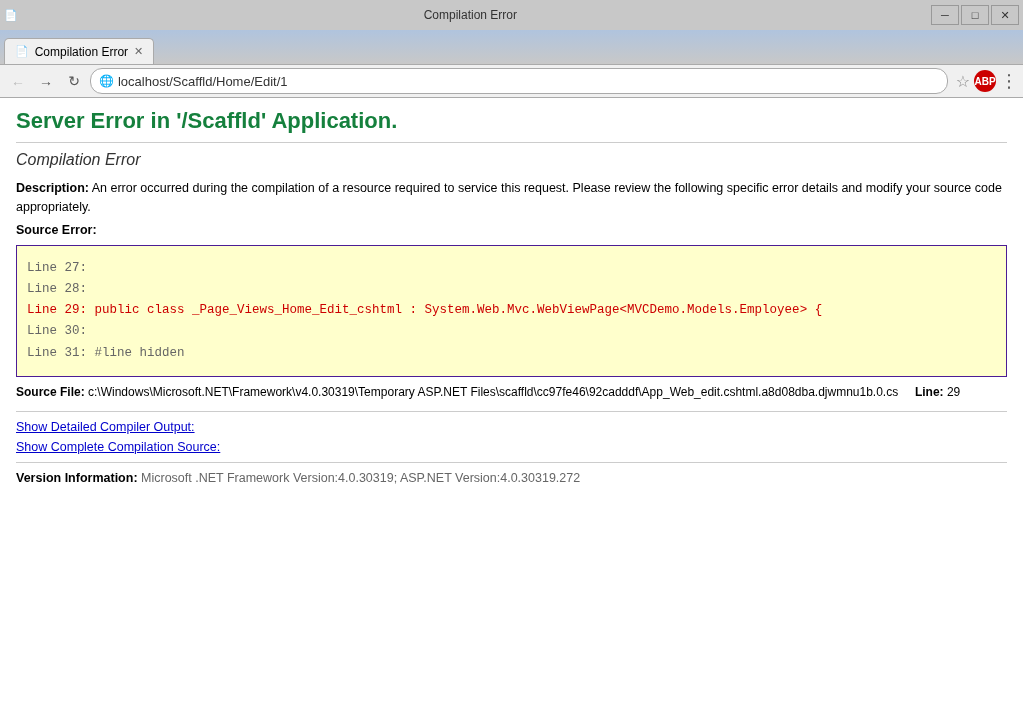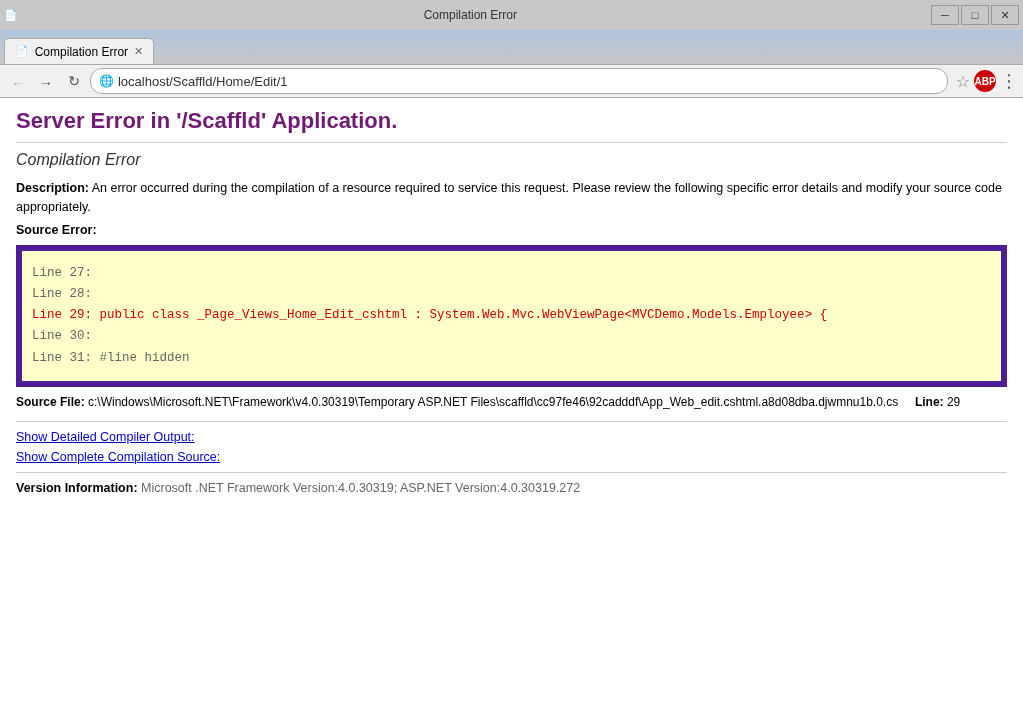--- a/index.html
+++ b/index.html
@@ -114,21 +114,21 @@
     }
     .wc-btn.close-btn { background: #c8c8c8; }
 
     
     .page-content {
       padding: 10px 16px;
       background: #fff;
     }
     .server-error-title {
       font-size: 22px;
-      color: #701a75;
+      color: #15803d;
       margin-bottom: 8px;
     }
     .hr-line {
       border: none;
       border-top: 1px solid #ccc;
       margin: 8px 0;
     }
     .section-title {
       font-size: 16px;
       font-style: italic;
@@ -142,21 +142,21 @@
       line-height: 1.5;
     }
     .label-bold { font-weight: bold; }
     .source-error-label {
       font-weight: bold;
       font-size: 12.5px;
       margin-bottom: 6px;
     }
     .code-box {
       background: #ffffcc;
-      border: 6px solid #4c1d95;
+      border: 1px solid #4c1d95;
       padding: 12px 10px;
       margin: 8px 0;
       font-family: 'Courier New', monospace;
       font-size: 12.5px;
     }
     .code-line { color: #666; display: block; line-height: 1.7; }
     .code-line.error-line { color: #cc0000; }
     .source-file-line {
       font-size: 12px;
       margin: 8px 0 12px 0;

